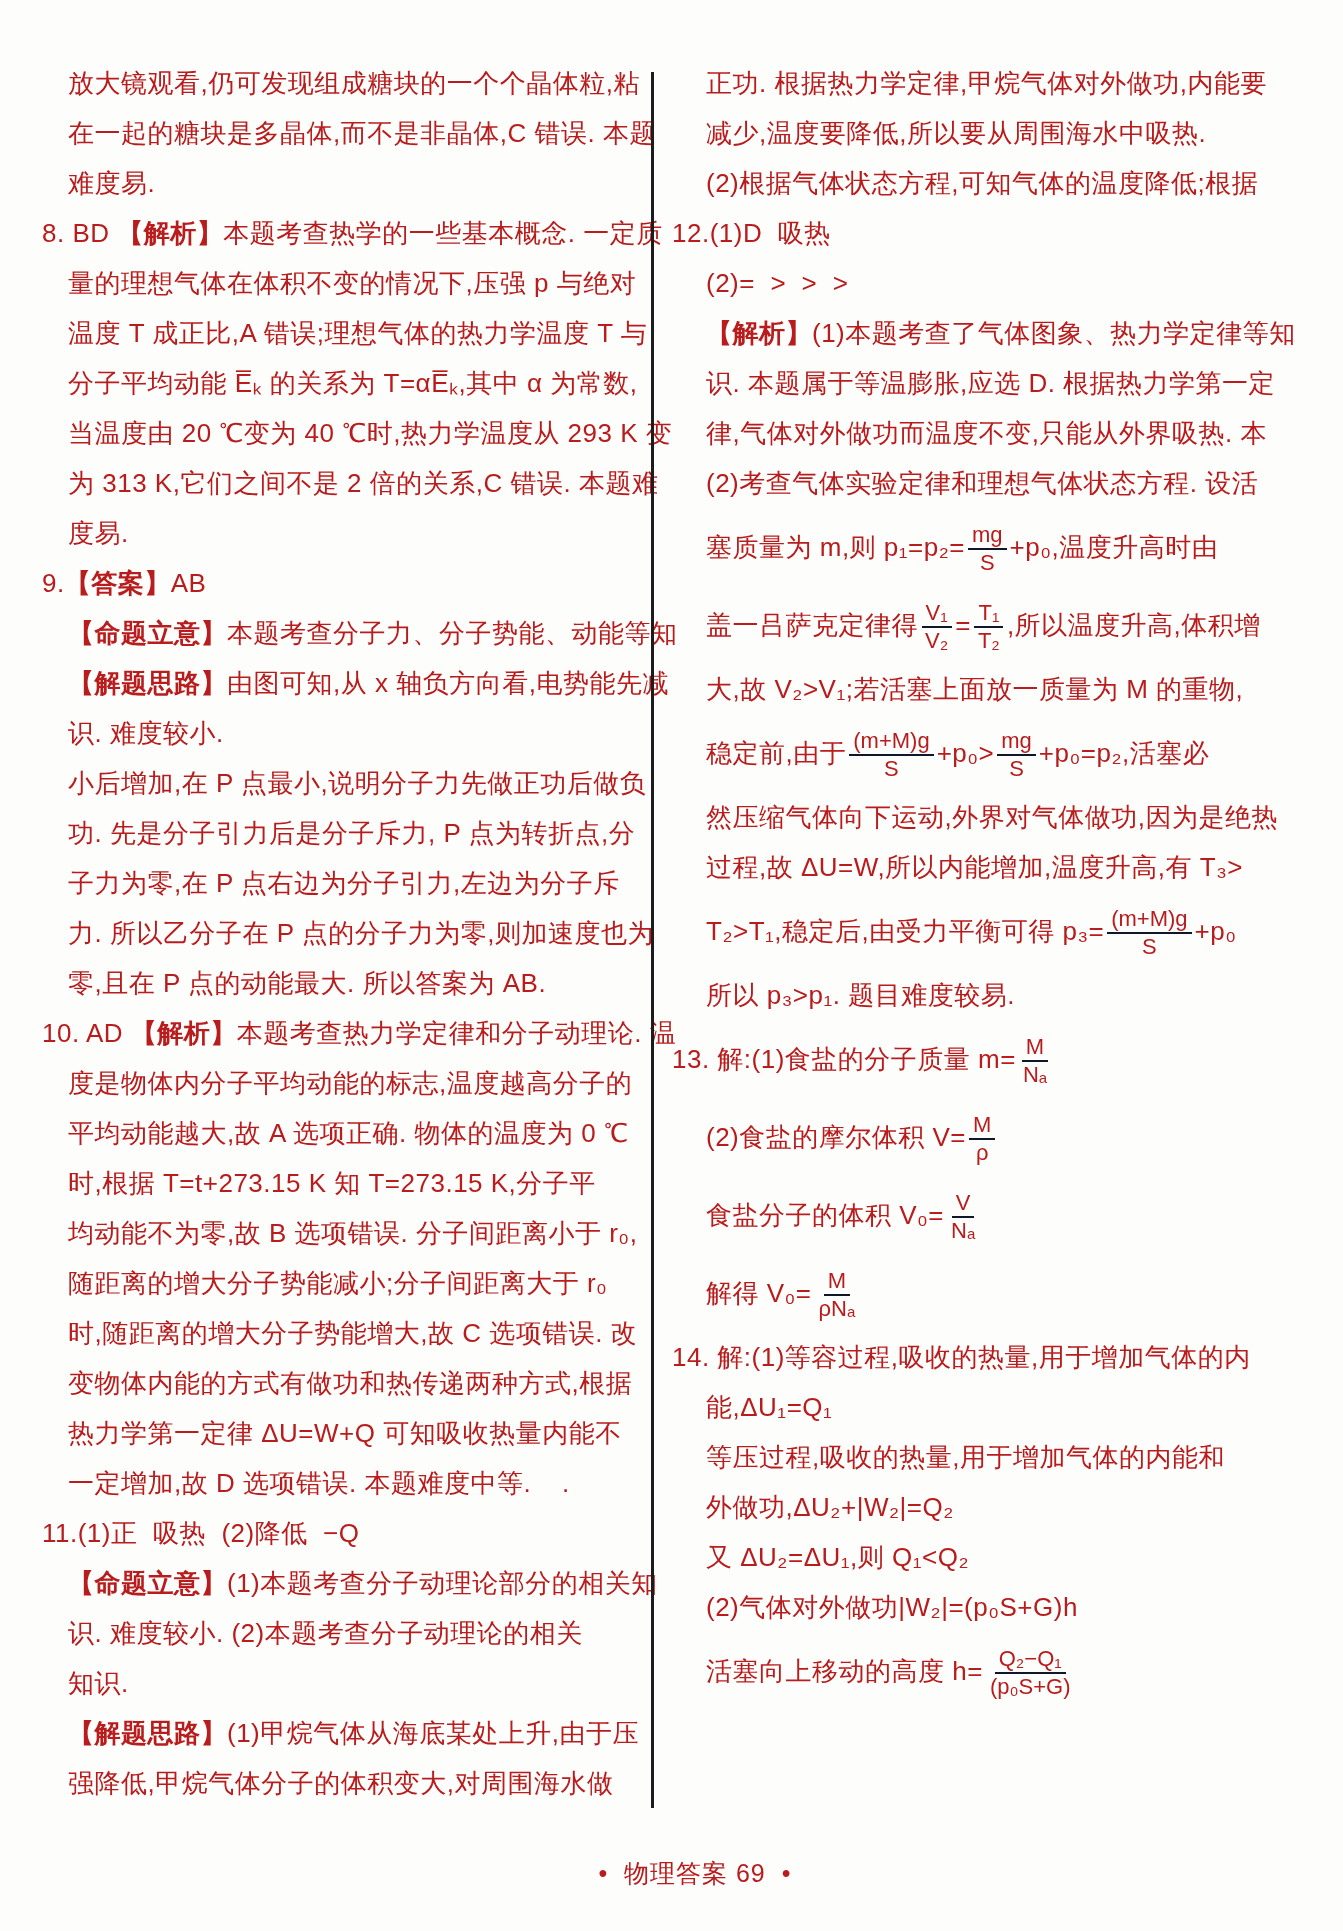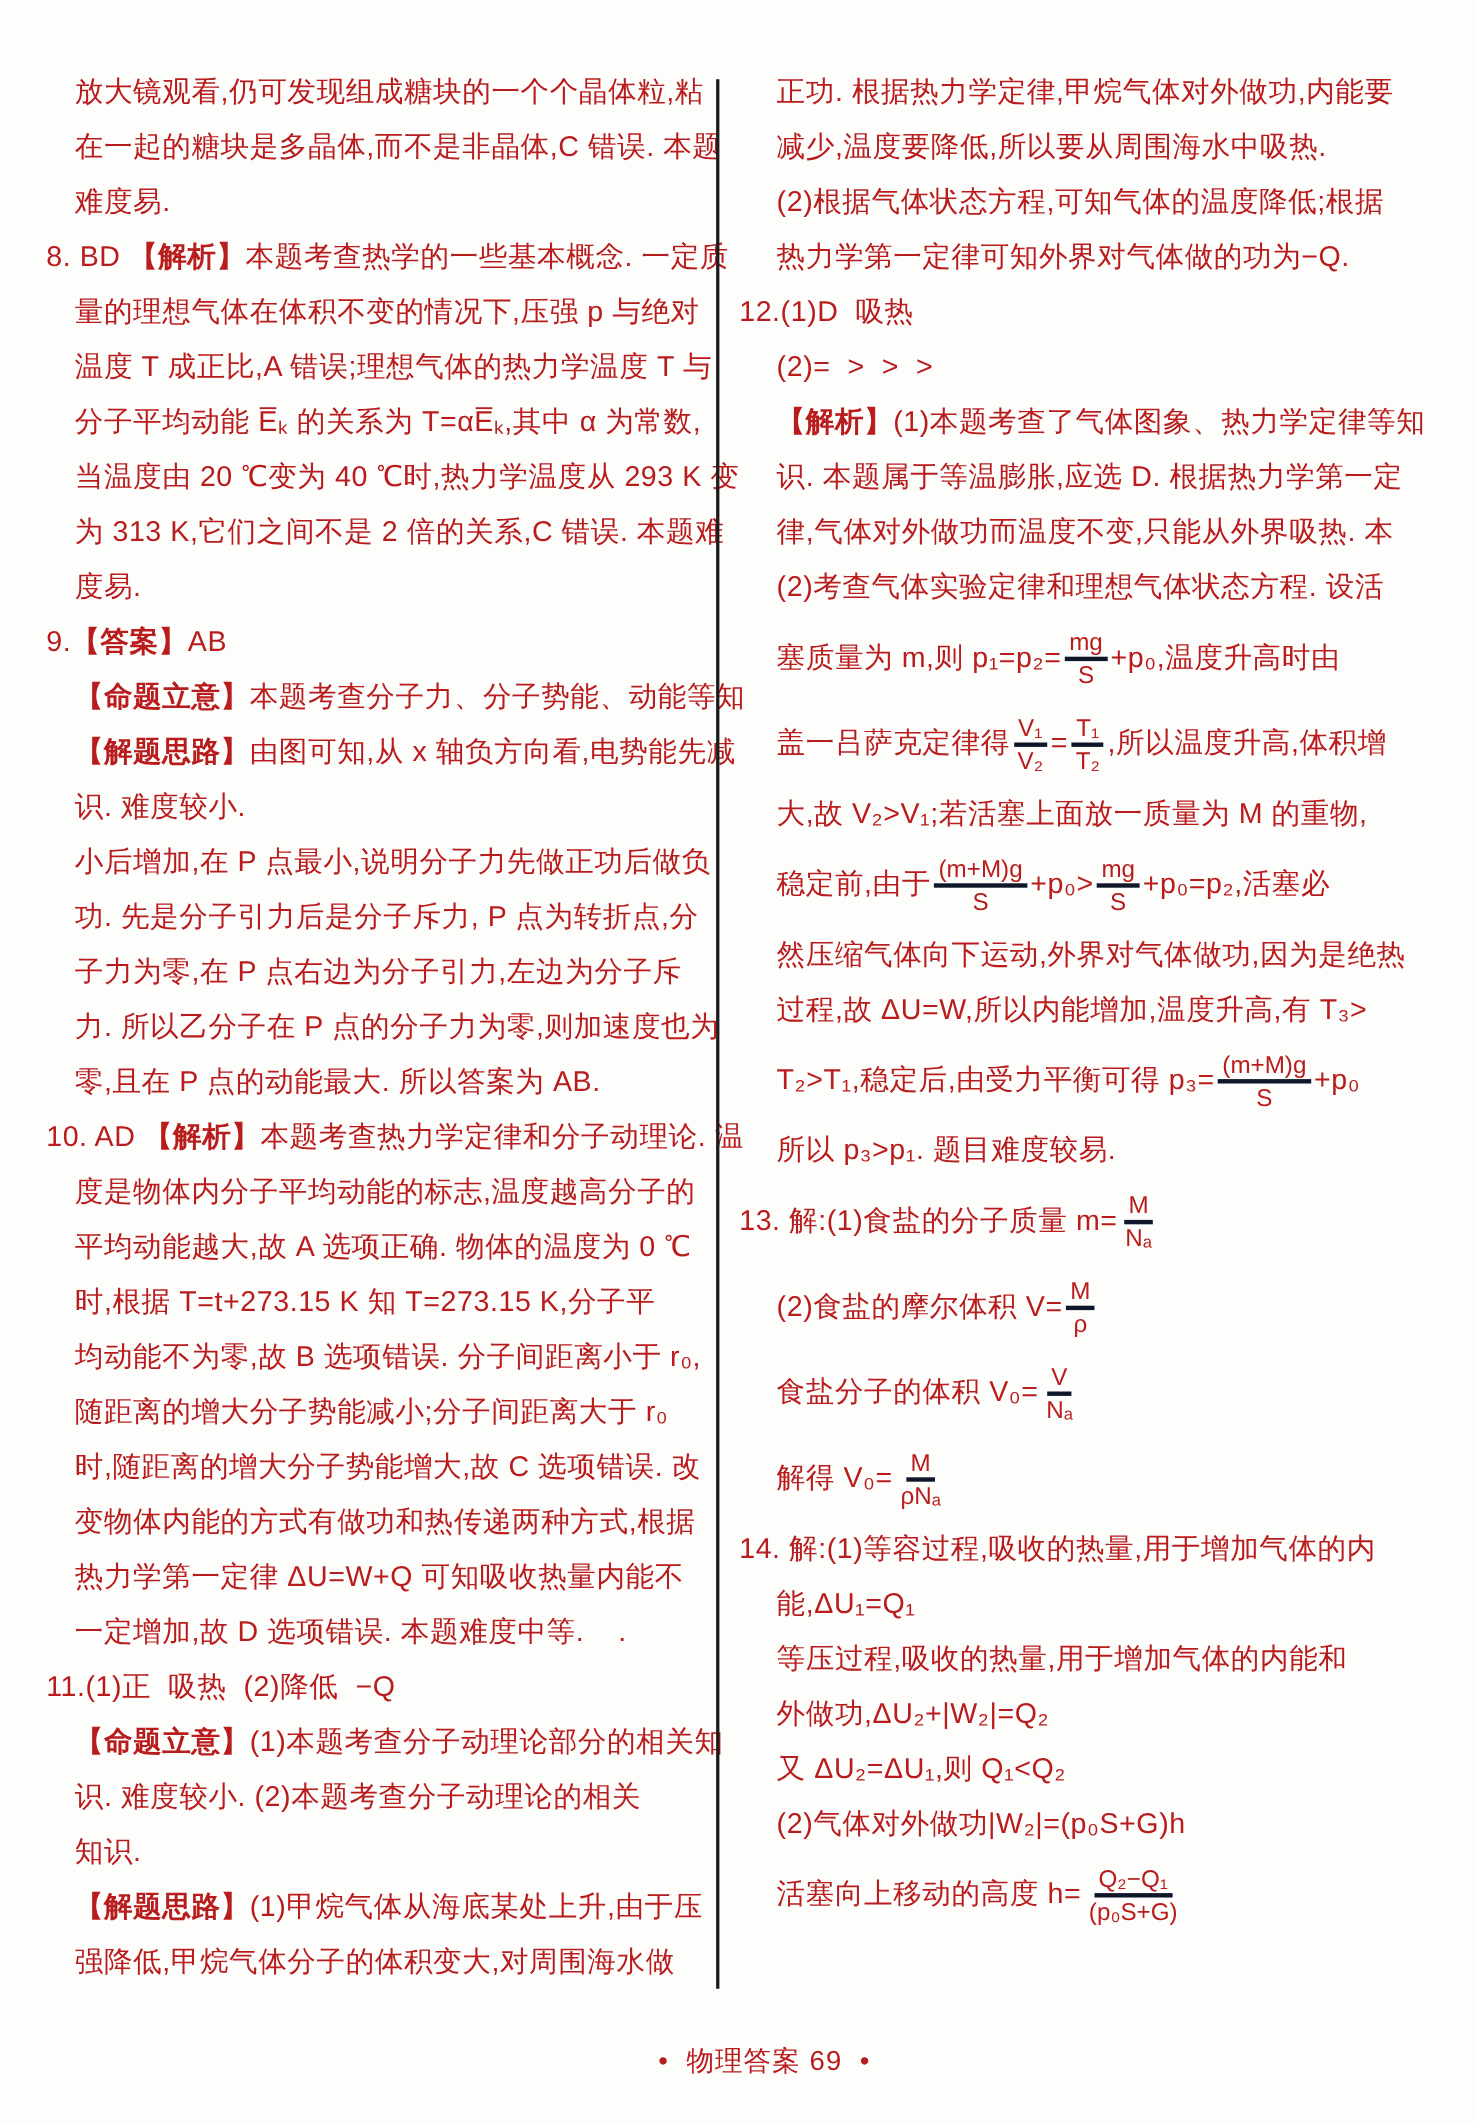--- a/index.html
+++ b/index.html
@@ -22,21 +22,21 @@
   }
   .tline.tall { line-height:78px; min-height:78px; }
   .col-left  .tline.ind1 { padding-left:26px; }
   .col-right .tline.ind1 { padding-left:34px; }
   .tline b { font-weight:bold; }
   .frac {
     display:inline-flex; flex-direction:column; align-items:center;
     vertical-align:middle; margin:0 3px;
     font-size:22px; line-height:1.18; letter-spacing:0;
   }
-  .frac .fnum { border-bottom:4px solid #0f172a; padding:0 4px; }
+  .frac .fnum { border-bottom:2px solid #0f172a; padding:0 4px; }
   .frac .fden { padding:0 4px; }
   .divider {
     position:absolute; left:651px; top:72px;
     width:3px; height:1736px; background:#1c1c1c;
   }
   .footer {
     position:absolute; left:564px; top:1828px; width:230px;
     text-align:center; font-size:25px; letter-spacing:1px;
     white-space:pre;
   }
@@ -82,21 +82,20 @@
       <div class="tline ind1"><b>【解题思路】</b>(1)甲烷气体从海底某处上升,由于压</div>
       <div class="tline ind1">强降低,甲烷气体分子的体积变大,对周围海水做</div>
     </div>
 
   <div class="divider"></div>
 
   <div class="col col-right">
       <div class="tline ind1">正功. 根据热力学定律,甲烷气体对外做功,内能要</div>
       <div class="tline ind1">减少,温度要降低,所以要从周围海水中吸热.</div>
       <div class="tline ind1">(2)根据气体状态方程,可知气体的温度降低;根据</div>
-      <div class="tline ind1">热力学第一定律可知外界对气体做的功为−Q.</div>
       <div class="tline ind0">12.(1)D  吸热</div>
       <div class="tline ind1">(2)=  &gt;  &gt;  &gt;</div>
       <div class="tline ind1"><b>【解析】</b>(1)本题考查了气体图象、热力学定律等知</div>
       <div class="tline ind1">识. 本题属于等温膨胀,应选 D. 根据热力学第一定</div>
       <div class="tline ind1">律,气体对外做功而温度不变,只能从外界吸热. 本</div>
       <div class="tline ind1">(2)考查气体实验定律和理想气体状态方程. 设活</div>
       <div class="tline ind1 tall">塞质量为 m,则 p₁=p₂=<span class="frac"><span class="fnum">mg</span><span class="fden">S</span></span>+p₀,温度升高时由</div>
       <div class="tline ind1 tall">盖一吕萨克定律得<span class="frac"><span class="fnum">V₁</span><span class="fden">V₂</span></span>=<span class="frac"><span class="fnum">T₁</span><span class="fden">T₂</span></span>,所以温度升高,体积增</div>
       <div class="tline ind1">大,故 V₂&gt;V₁;若活塞上面放一质量为 M 的重物,</div>
       <div class="tline ind1 tall">稳定前,由于<span class="frac"><span class="fnum">(m+M)g</span><span class="fden">S</span></span>+p₀&gt;<span class="frac"><span class="fnum">mg</span><span class="fden">S</span></span>+p₀=p₂,活塞必</div>

